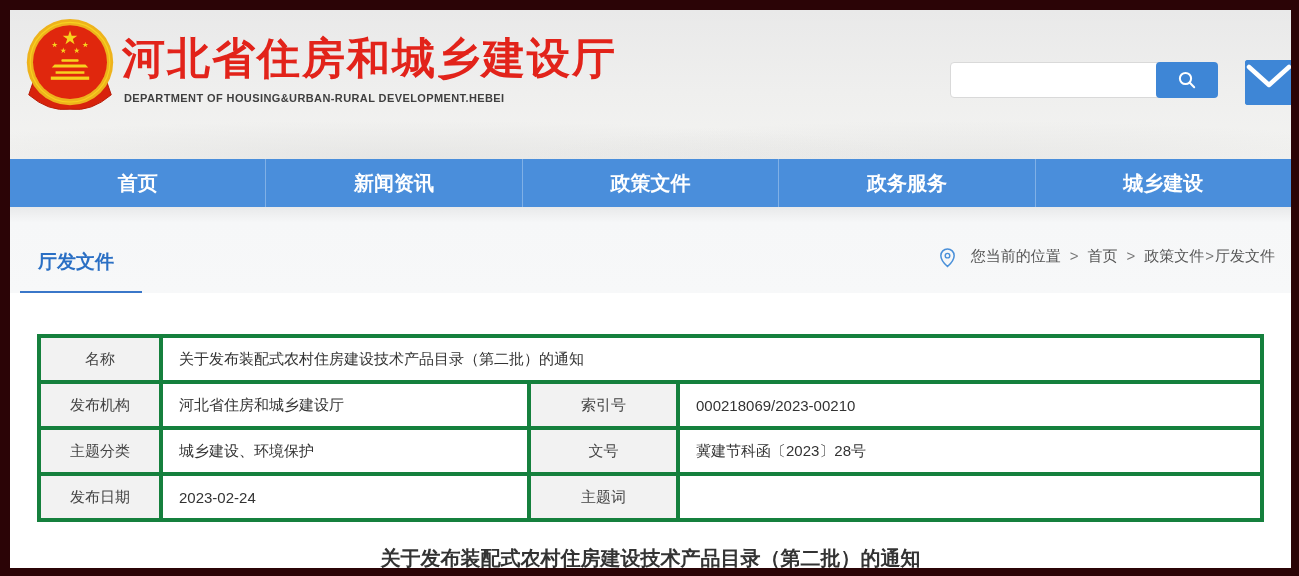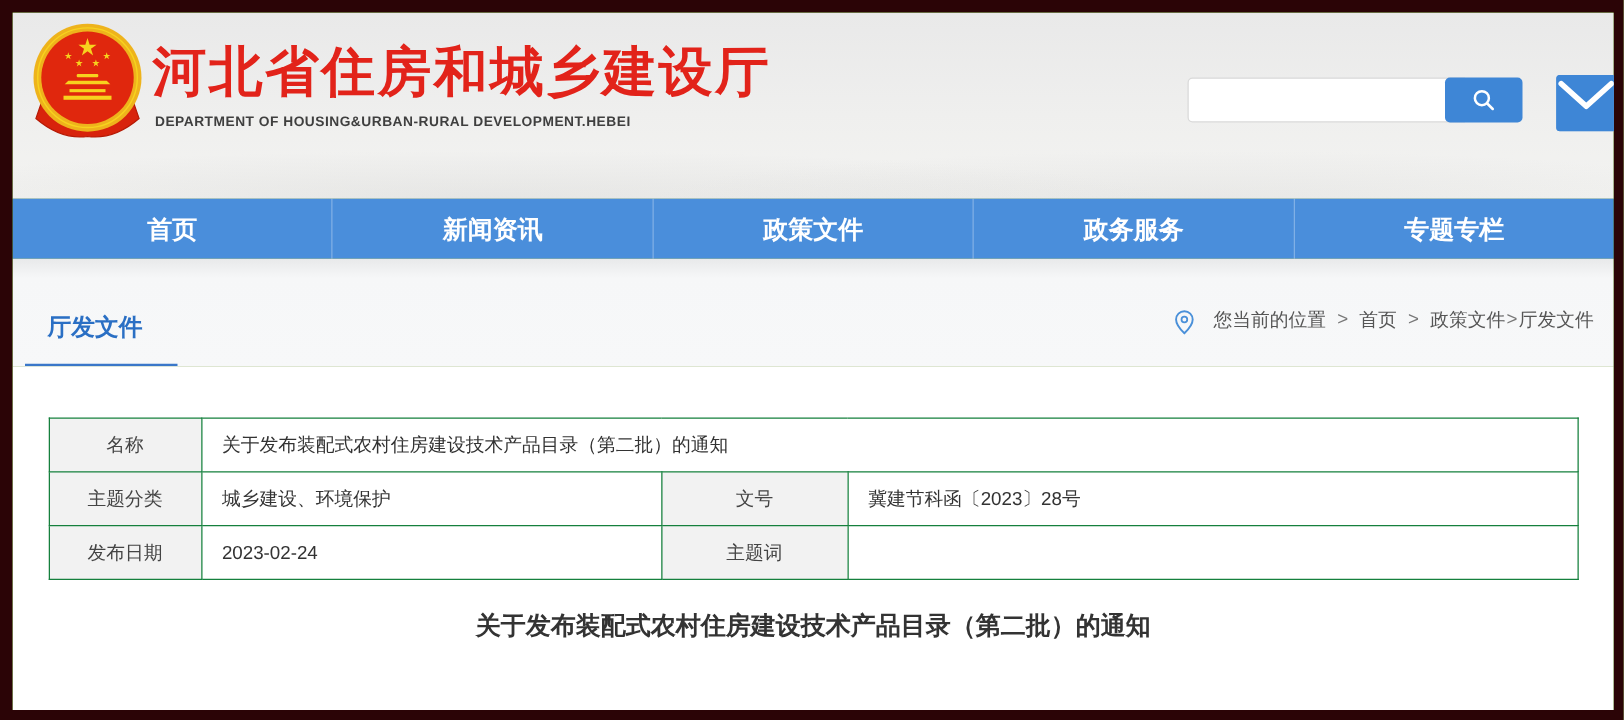--- a/index.html
+++ b/index.html
@@ -34,21 +34,21 @@
   .tab-underline{position:absolute;left:10px;bottom:0;width:122px;height:2px;background:#3a77c9;}
   .breadcrumb{position:absolute;right:16px;bottom:24px;display:flex;align-items:flex-start;
     font-size:15px;color:#555;}
   .breadcrumb .pin{margin-right:14px;display:inline-flex;}
   .breadcrumb a{color:#555;text-decoration:none;cursor:pointer;}
   .bc-sep{margin:0 9px;color:#777;}
   .bc-sep.tight{margin:0 1px;}
   
   .content{position:absolute;left:0;right:0;top:283px;bottom:0;background:#fff;}
   table.doc-meta{margin:41px auto 0;width:1223px;border-collapse:collapse;table-layout:fixed;}
-  table.doc-meta td{border:1px solid #15803d;height:40px;font-size:15px;}
+  table.doc-meta td{border:4px solid #15803d;height:40px;font-size:15px;}
   td.lab{background:#f2f2f2;text-align:center;color:#444;}
   td.val{padding:0 10px 0 16px;color:#333;background:#fff;}
   .doc-title{margin:23px 0 0;text-align:center;font-size:20px;font-weight:bold;color:#333;}
 </style>
 </head>
 <body>
 
 <div class="page">
 
   <div class="site-header">
@@ -93,21 +93,21 @@
         </svg>
       </span>
     </button>
   </div>
 
   <nav class="main-nav">
     <a class="nav-item">首页</a>
     <a class="nav-item">新闻资讯</a>
     <a class="nav-item">政策文件</a>
     <a class="nav-item">政务服务</a>
-    <a class="nav-item">专题专栏</a>
+    <a class="nav-item">城乡建设</a>
   </nav>
 
   <div class="section-bar">
     <div class="tab">厅发文件</div>
     <div class="tab-underline"></div>
     <div class="breadcrumb">
       <span class="pin">
         <svg width="19" height="22" viewBox="0 0 20 23" aria-hidden="true">
           <path d="M10,2 C6.1,2 3,5.1 3,9 C3,14 10,20.5 10,20.5 C10,20.5 17,14 17,9 C17,5.1 13.9,2 10,2 Z" fill="none" stroke="#4a90d9" stroke-width="1.6"></path>
           <circle cx="10" cy="9" r="2.4" fill="none" stroke="#4a90d9" stroke-width="1.5"></circle>
@@ -130,20 +130,26 @@
           <col style="width:368px">
           <col style="width:149px">
           <col style="width:584px">
         </colgroup>
       <tbody>
         <tr>
           <td class="lab">名称</td>
           <td class="val" colspan="3">关于发布装配式农村住房建设技术产品目录（第二批）的通知</td>
         </tr>
         <tr>
+          <td class="lab">发布机构</td>
+          <td class="val">河北省住房和城乡建设厅</td>
+          <td class="lab">索引号</td>
+          <td class="val">000218069/2023-00210</td>
+        </tr>
+        <tr>
           <td class="lab">主题分类</td>
           <td class="val">城乡建设、环境保护</td>
           <td class="lab">文号</td>
           <td class="val">冀建节科函〔2023〕28号</td>
         </tr>
         <tr>
           <td class="lab">发布日期</td>
           <td class="val">2023-02-24</td>
           <td class="lab">主题词</td>
           <td class="val"></td>

